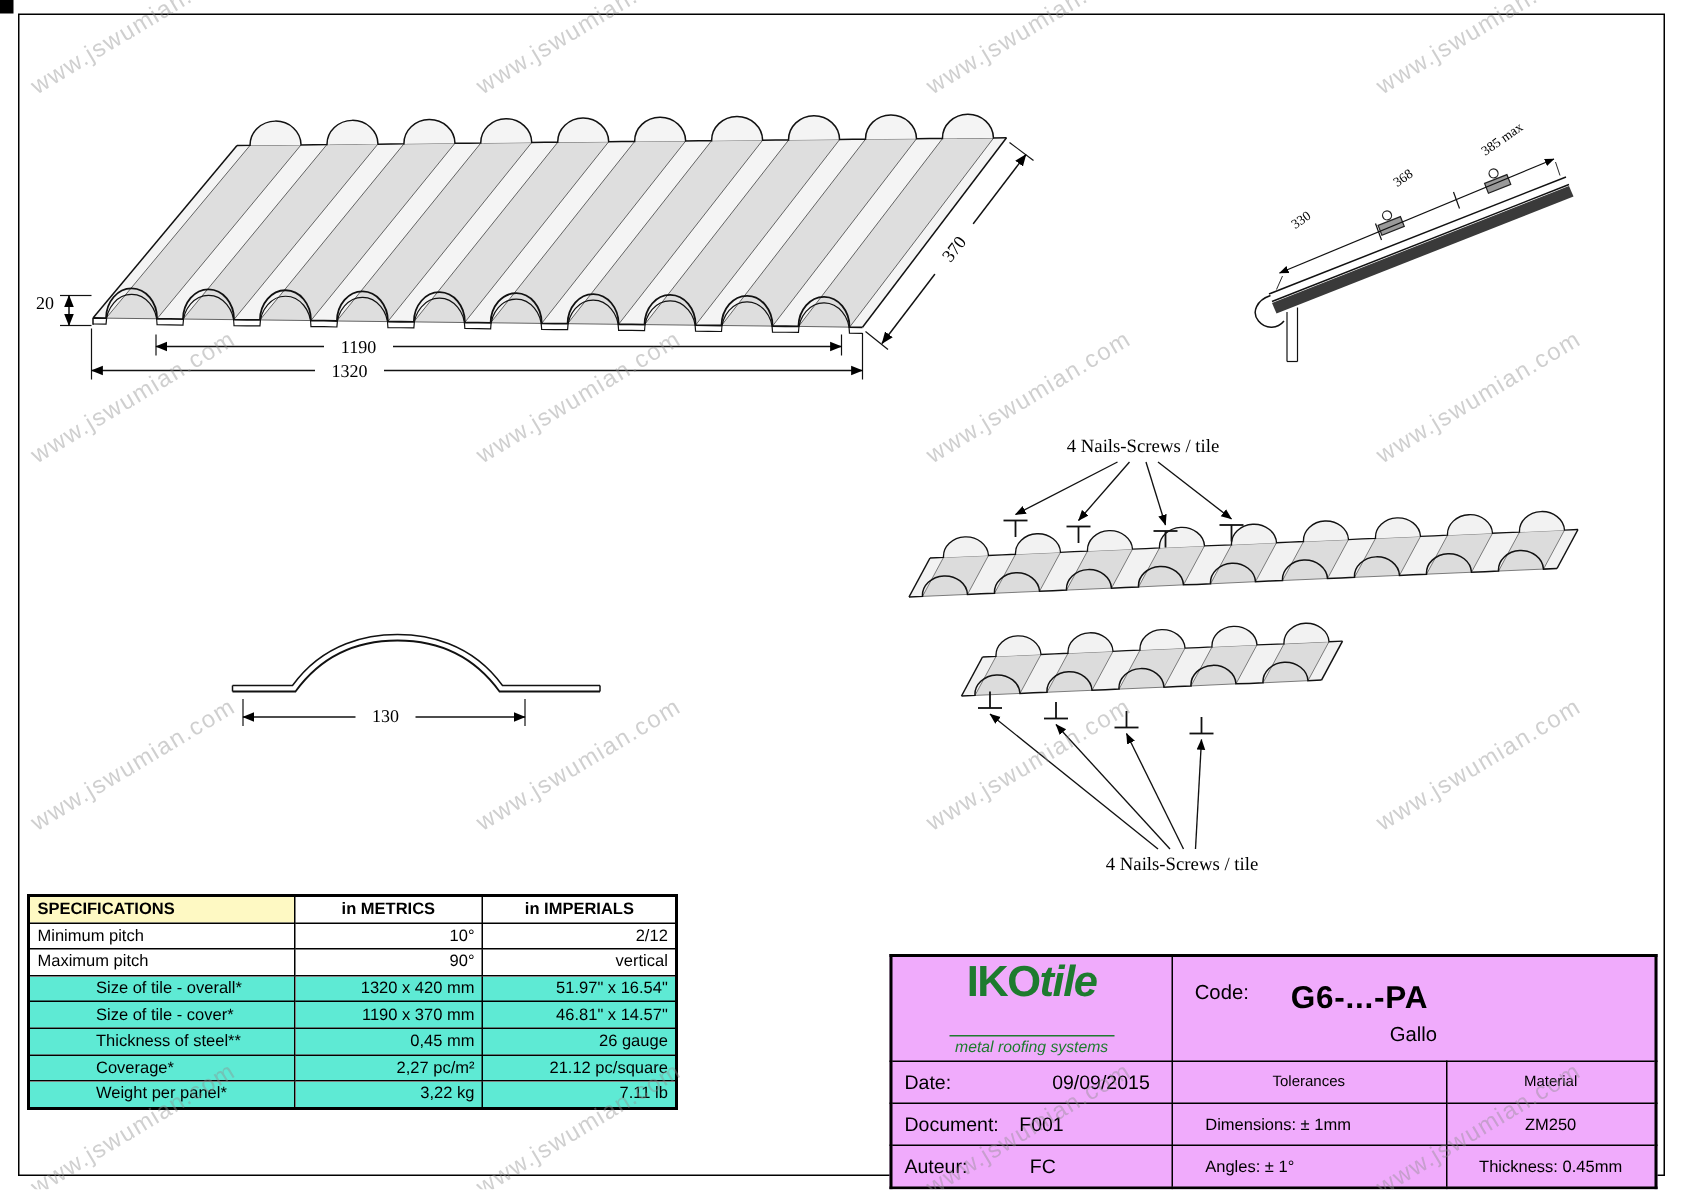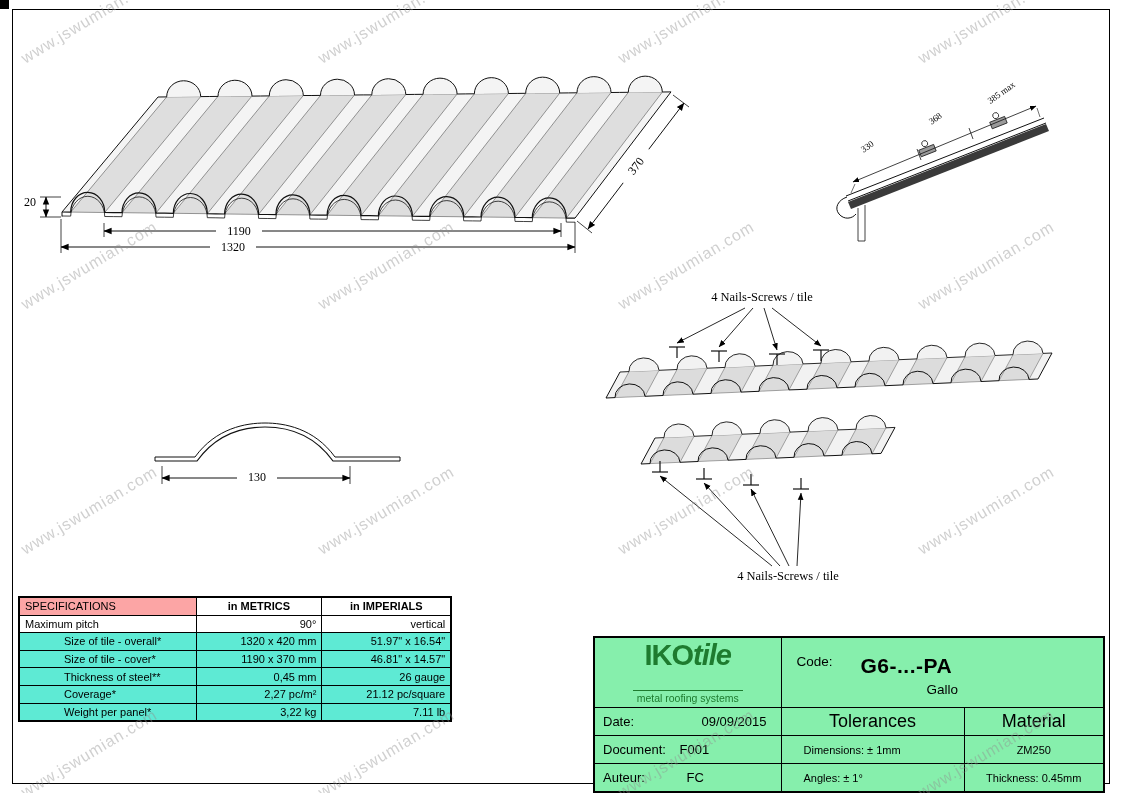--- a/index.html
+++ b/index.html
@@ -9,44 +9,44 @@
   .corner{position:absolute;left:0;top:0;width:9px;height:9px;background:#000;z-index:2;}
   #drawing{position:absolute;left:0;top:0;z-index:2;}
   
   .wm-layer{position:absolute;inset:0;z-index:6;pointer-events:none;}
   .wm{position:absolute;font:16px "Liberation Sans",sans-serif;letter-spacing:1px;color:#8f8f8f;
       opacity:.42;transform:rotate(-31deg);transform-origin:0 0;white-space:nowrap;}
   
   .spec{position:absolute;left:18px;top:596px;z-index:3;border-collapse:collapse;border:2px solid #000;
         table-layout:fixed;background:#fff;}
   .spec td{border:1px solid #000;height:16.6px;font-size:11px;padding:0 5px;white-space:nowrap;overflow:hidden;}
-  .sp-title{background:#fca5a5;font-weight:normal;font-size:11.5px;}
+  .sp-title{background:#fef9c3;font-weight:bold;font-size:11.5px;}
   .sp-colh{font-weight:bold;font-size:7.5px;text-align:center;}
   .sp-v{text-align:right;}
   .shaded td{background:#5eead4;padding-left:44px;}
   
   .tb{position:absolute;left:593px;top:636px;z-index:3;border-collapse:collapse;border:2px solid #000;
-      table-layout:fixed;background:#86efac;}
+      table-layout:fixed;background:#f0abfc;}
   .tb td{border:1px solid #000;vertical-align:middle;}
   .tb-logo{height:66px;text-align:center;}
   .lk{font-weight:900;font-size:29px;color:#1e7b2f;letter-spacing:-1px;}
   .lt{font-style:italic;font-weight:900;font-size:29px;color:#1e7b2f;letter-spacing:-1px;}
-  .logo-tag{display:inline-block;font-size:10.5px;color:#1e7b2f;
+  .logo-tag{display:inline-block;font-style:italic;font-size:10.5px;color:#1e7b2f;
             border-top:1.5px solid #1e7b2f;padding:1px 4px 0;margin-top:18px;text-align:center;}
   .code-row{display:flex;align-items:flex-start;gap:28px;padding:5px 0 0 14px;}
   .code-label{font-size:13.5px;}
   .code-value{font-weight:bold;font-size:21px;letter-spacing:.5px;}
   .product{text-align:center;font-size:13.5px;padding-top:4px;}
   .tb-r td{height:25px;}
   .tb-l{padding:0 8px;font-size:13px;white-space:nowrap;}
   .v-date{float:right;margin-right:6px;}
   .v-doc{margin-left:10px;}
   .v-fc{margin-left:38px;}
   .tb-c{text-align:center;}
-  .big{font-size:18px;text-align:center;}
+  .big{font-size:10px;text-align:center;}
   .sm{font-size:11px;}
   .left{text-align:left;padding-left:22px;}
 </style>
 </head>
 <body>
 
 <div class="page">
   <div class="corner"></div>
   <div class="frame"></div>
 
@@ -192,20 +192,25 @@
         <col style="width:105px">
         <col style="width:121px">
       </colgroup>
     <tbody>
         <tr>
       <td class="sp-title">SPECIFICATIONS</td>
       <td class="sp-colh">in METRICS</td>
       <td class="sp-colh">in IMPERIALS</td>
     </tr>
     <tr>
+      <td>Minimum pitch</td>
+      <td class="sp-v">10°</td>
+      <td class="sp-v">2/12</td>
+    </tr>
+    <tr>
       <td>Maximum pitch</td>
       <td class="sp-v">90°</td>
       <td class="sp-v">vertical</td>
     </tr>
     <tr class="shaded">
       <td>Size of tile - overall*</td>
       <td class="sp-v">1320 x 420 mm</td>
       <td class="sp-v">51.97" x 16.54"</td>
     </tr>
     <tr class="shaded">

